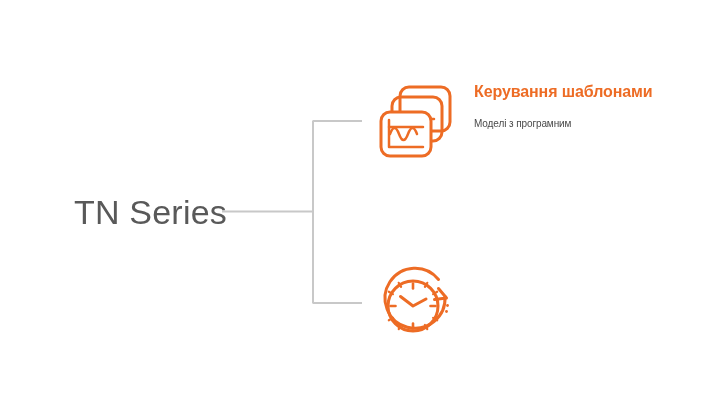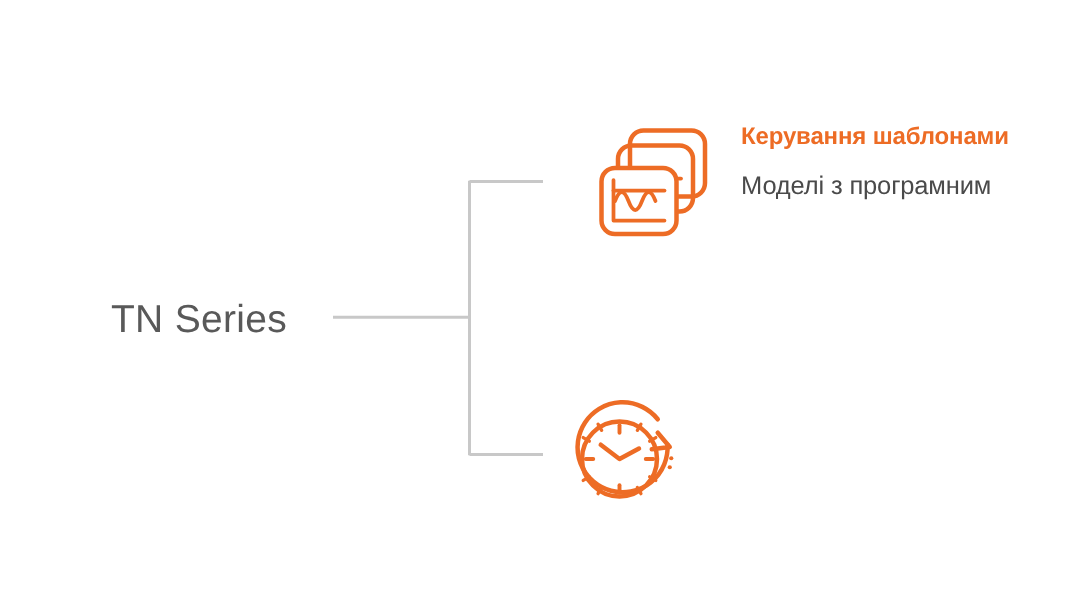--- a/index.html
+++ b/index.html
@@ -21,21 +21,21 @@
     inset: 0;
     width: 720px;
     height: 408px;
   }
 
   
   .root-label {
     position: absolute;
     left: 74px;
     top: 195px;
-    font-size: 26px;
+    font-size: 34px;
     line-height: 34px;
     font-weight: 400;
     color: #595959;
     letter-spacing: 0.2px;
     white-space: nowrap;
   }
 
   
   .connector-svg {
     position: absolute;
@@ -45,21 +45,21 @@
     height: 408px;
     pointer-events: none;
   }
 
   
   .branch {
     position: absolute;
     display: flex;
     align-items: flex-start;
   }
-  .branch-top    { left: 392px; top: 78px; }
+  .branch-top    { left: 372px; top: 78px; }
   .branch-bottom { left: 372px; top: 258px; }
 
   .branch-icon {
     width: 92px;
     flex: 0 0 92px;
     height: 92px;
     position: relative;
   }
   .branch-icon svg { display: block; }
 
@@ -72,21 +72,21 @@
     font-size: 16px;
     line-height: 20px;
     font-weight: 700;
     color: #ED6C25;
     margin: 0 0 9px 0;
     white-space: nowrap;
     letter-spacing: -0.1px;
   }
 
   .branch-desc {
-    font-size: 17px;
+    font-size: 10px;
     line-height: 26px;
     font-weight: 400;
     color: #4a4a4a;
     margin: 0;
     white-space: nowrap;
     letter-spacing: -0.1px;
   }
   .branch-desc .desc-line { display: block; }
 
   

